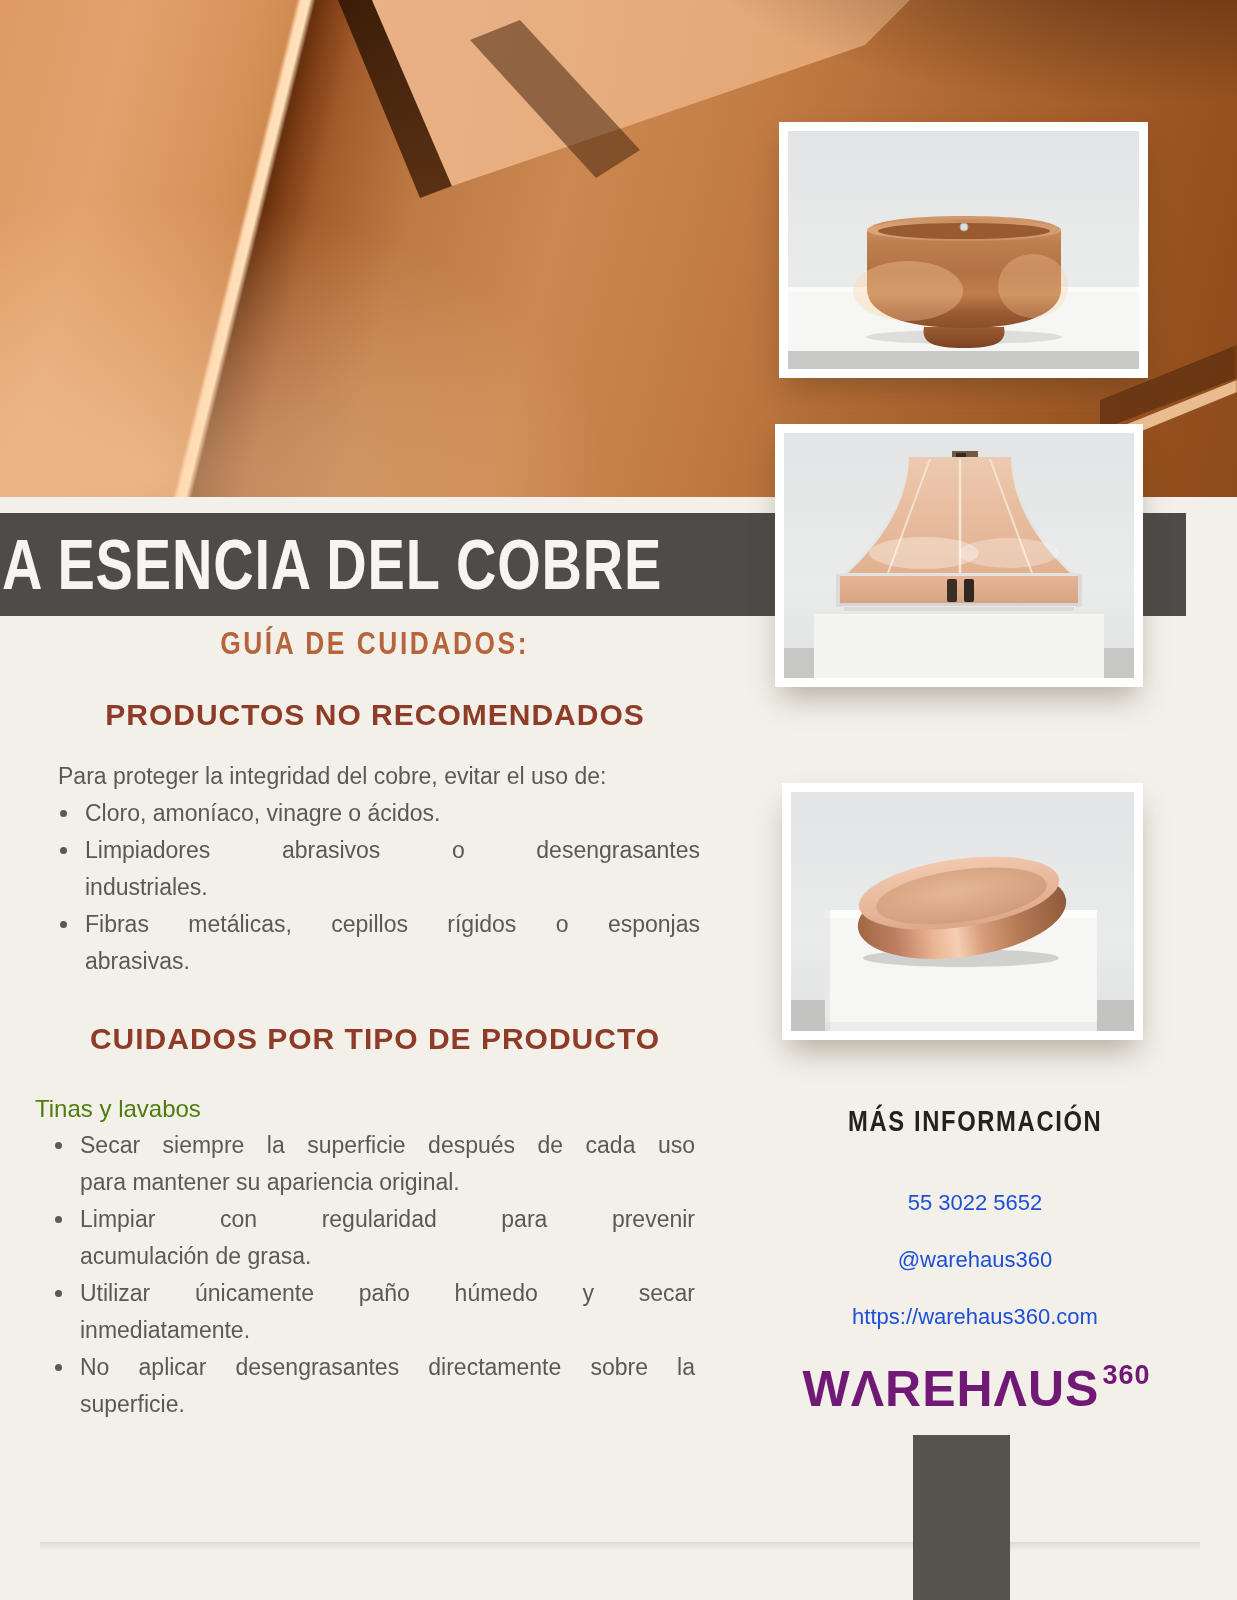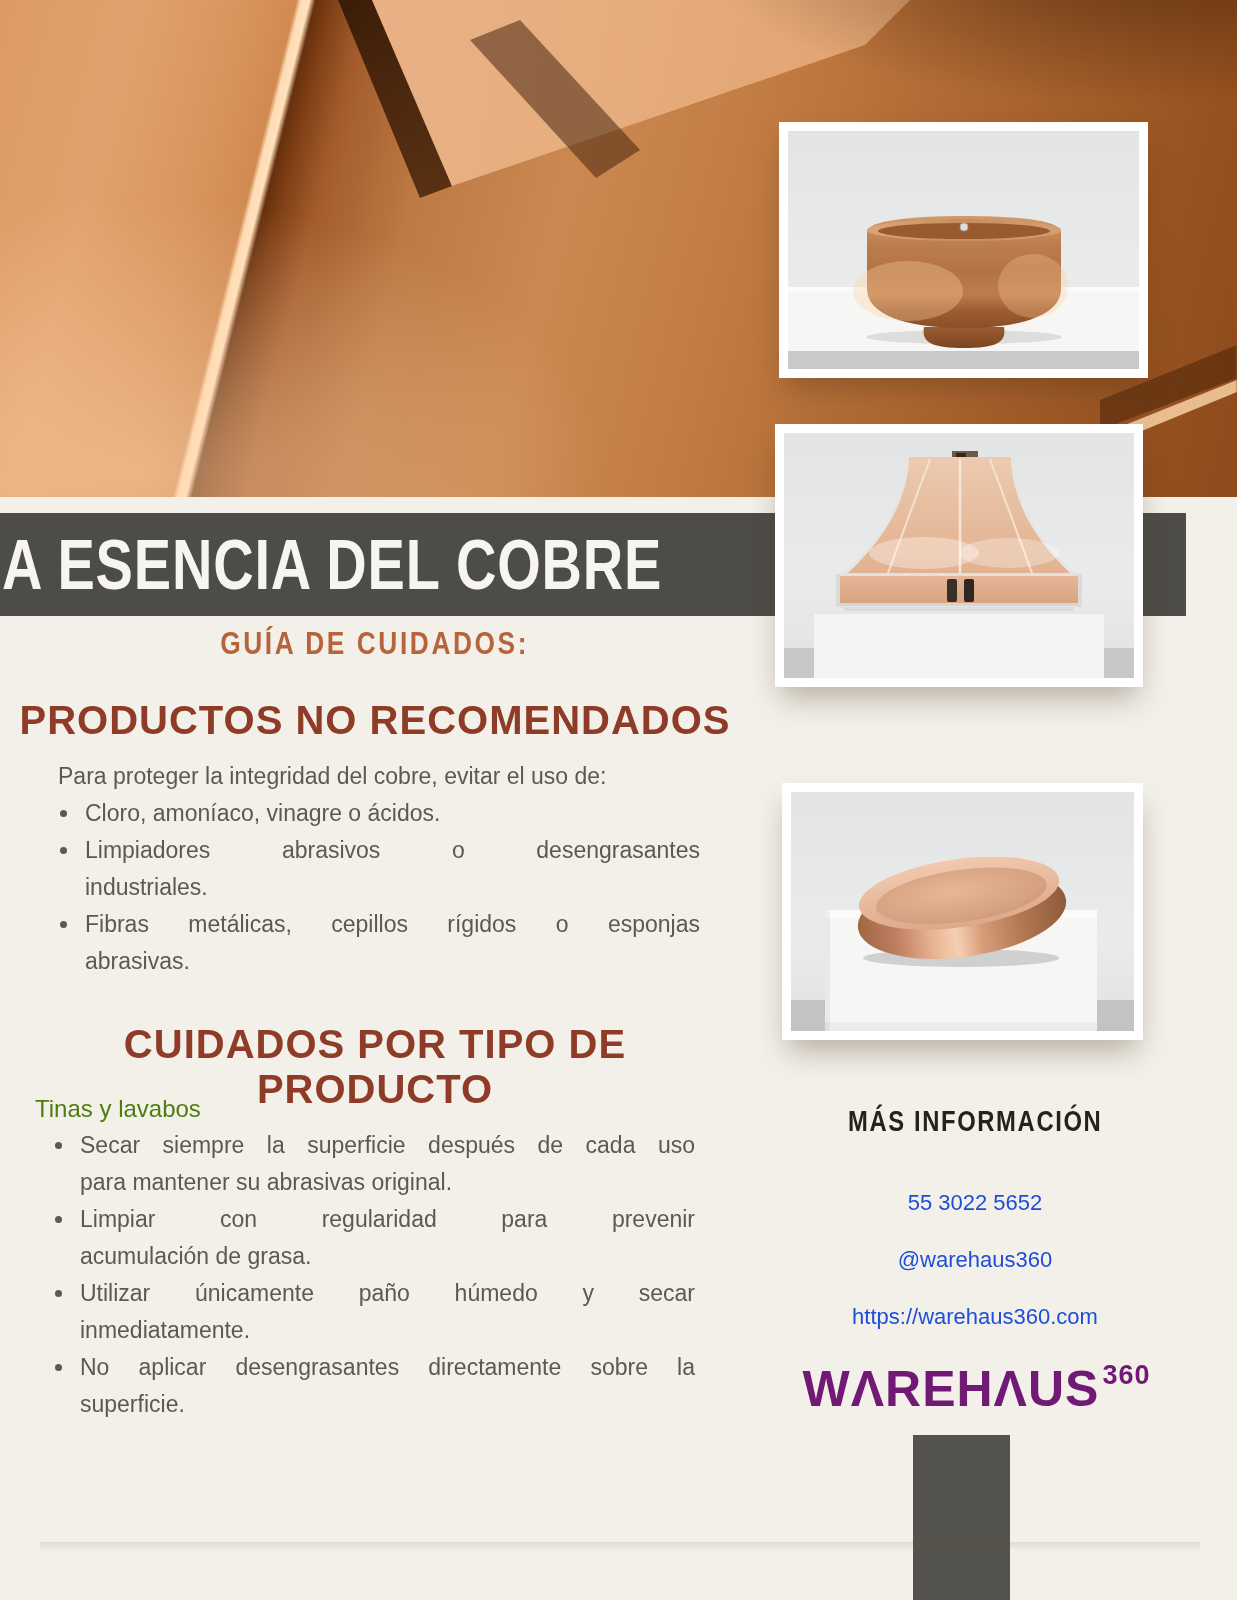--- a/index.html
+++ b/index.html
@@ -32,21 +32,21 @@
   .banner-title-wrap{position:absolute;left:0;top:0;width:629px;height:100%;
       display:flex;align-items:center;justify-content:center;}
   .banner-title{color:#f7f5f2;font-weight:700;font-size:70px;letter-spacing:1px;
       white-space:nowrap;display:inline-block;transform:scaleX(.8);}
 
   
   .kicker-wrap{position:absolute;left:0;top:626px;width:750px;text-align:center;z-index:3;}
   .kicker{display:inline-block;transform:scaleX(.85);color:#b5643c;font-weight:700;
       font-size:31px;letter-spacing:3px;white-space:nowrap;}
   .sec-heading{position:absolute;left:0;width:750px;text-align:center;color:#8e3c28;
-      font-weight:700;font-size:40px;letter-spacing:1px;z-index:3;}
+      font-weight:700;font-size:30px;letter-spacing:1px;z-index:3;}
   .sec1{top:698px;}
   .sec2{top:1022px;}
   .body-text{color:#5b5954;font-size:23px;line-height:37px;}
   .intro{position:absolute;left:40px;top:758px;width:660px;z-index:3;margin-left:18px;}
   ul.blist{list-style:none;margin:0;padding:0;width:660px;}
   ul.blist li{position:relative;padding-left:45px;}
   ul.blist li::before{content:'';position:absolute;left:20px;top:15px;width:7px;height:7px;
       border-radius:50%;background:#5b5954;}
   .jl{display:block;text-align:justify;text-align-last:justify;}
   .ll{display:block;text-align:left;}
@@ -121,21 +121,21 @@
     </li>
   </ul>
 
   <div class="sec-heading sec2">CUIDADOS POR TIPO DE PRODUCTO</div>
 
   <div class="groups body-text">
     <div class="group-title">Tinas y lavabos</div>
     <ul class="blist">
       <li>
         <span class="jl">Secar siempre la superficie después de cada uso</span>
-        <span class="ll">para mantener su abrasivas original.</span>
+        <span class="ll">para mantener su apariencia original.</span>
       </li>
     </ul>
     <ul class="blist">
       <li>
         <span class="jl">Limpiar con regularidad para prevenir</span>
         <span class="ll">acumulación de grasa.</span>
       </li>
       <li>
         <span class="jl">Utilizar únicamente paño húmedo y secar</span>
         <span class="ll">inmediatamente.</span>

